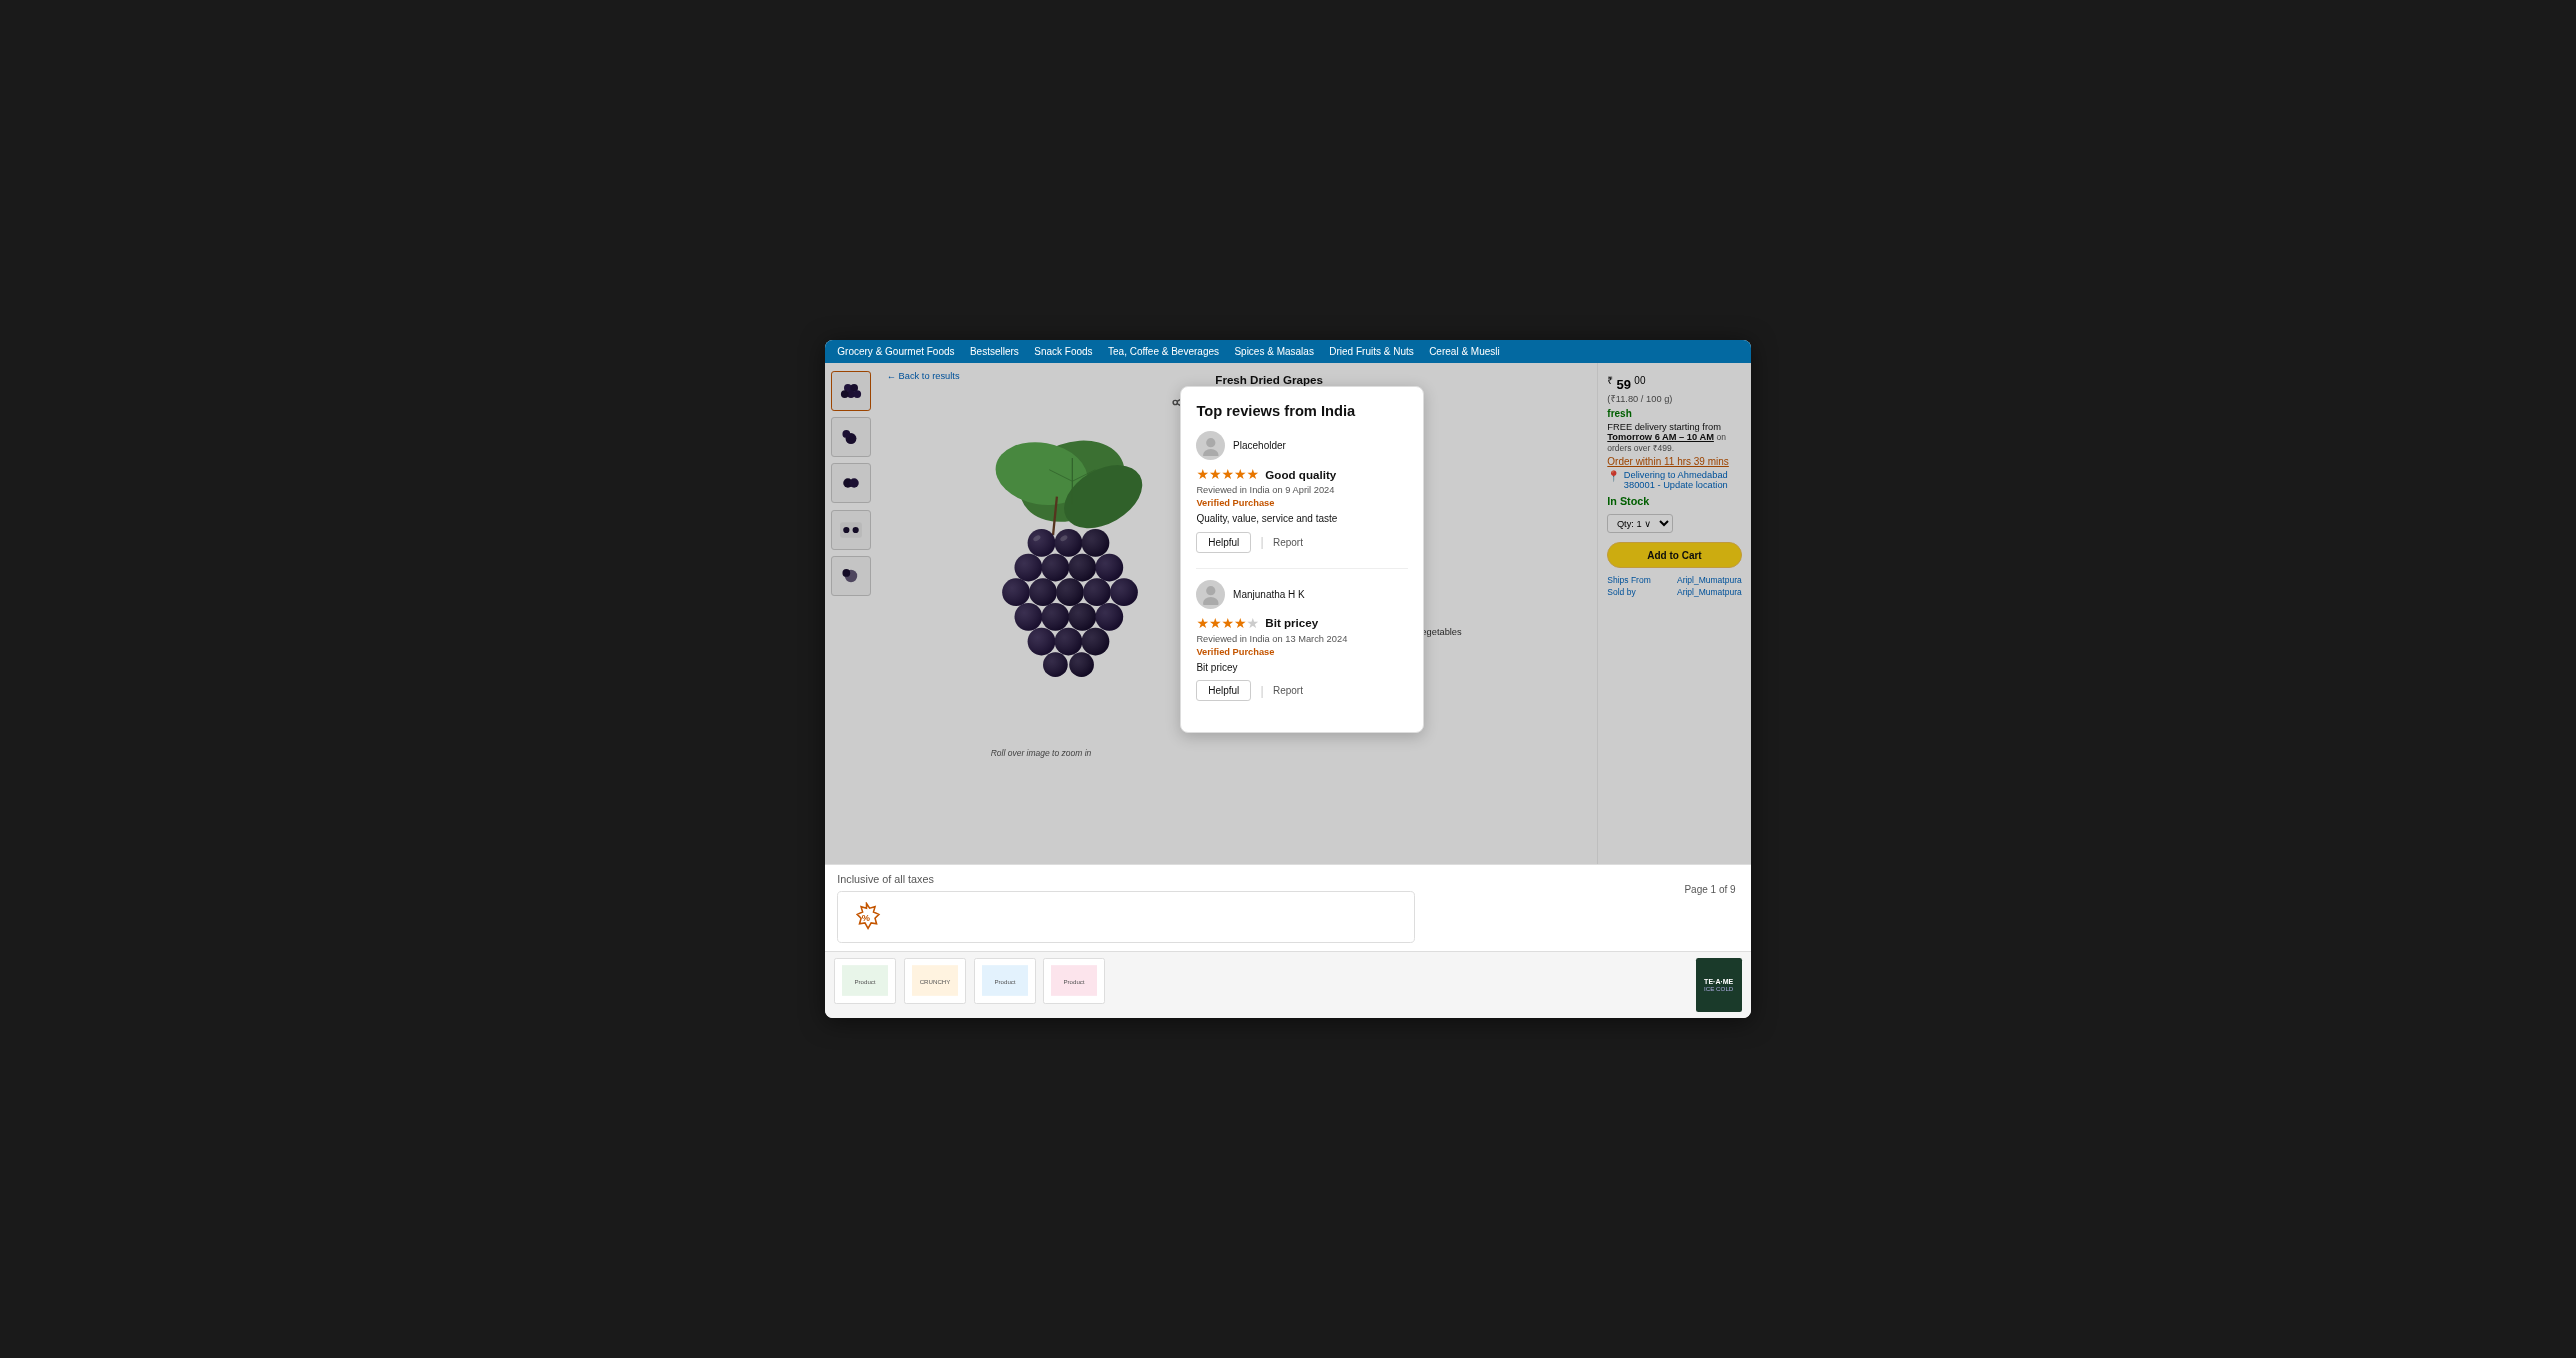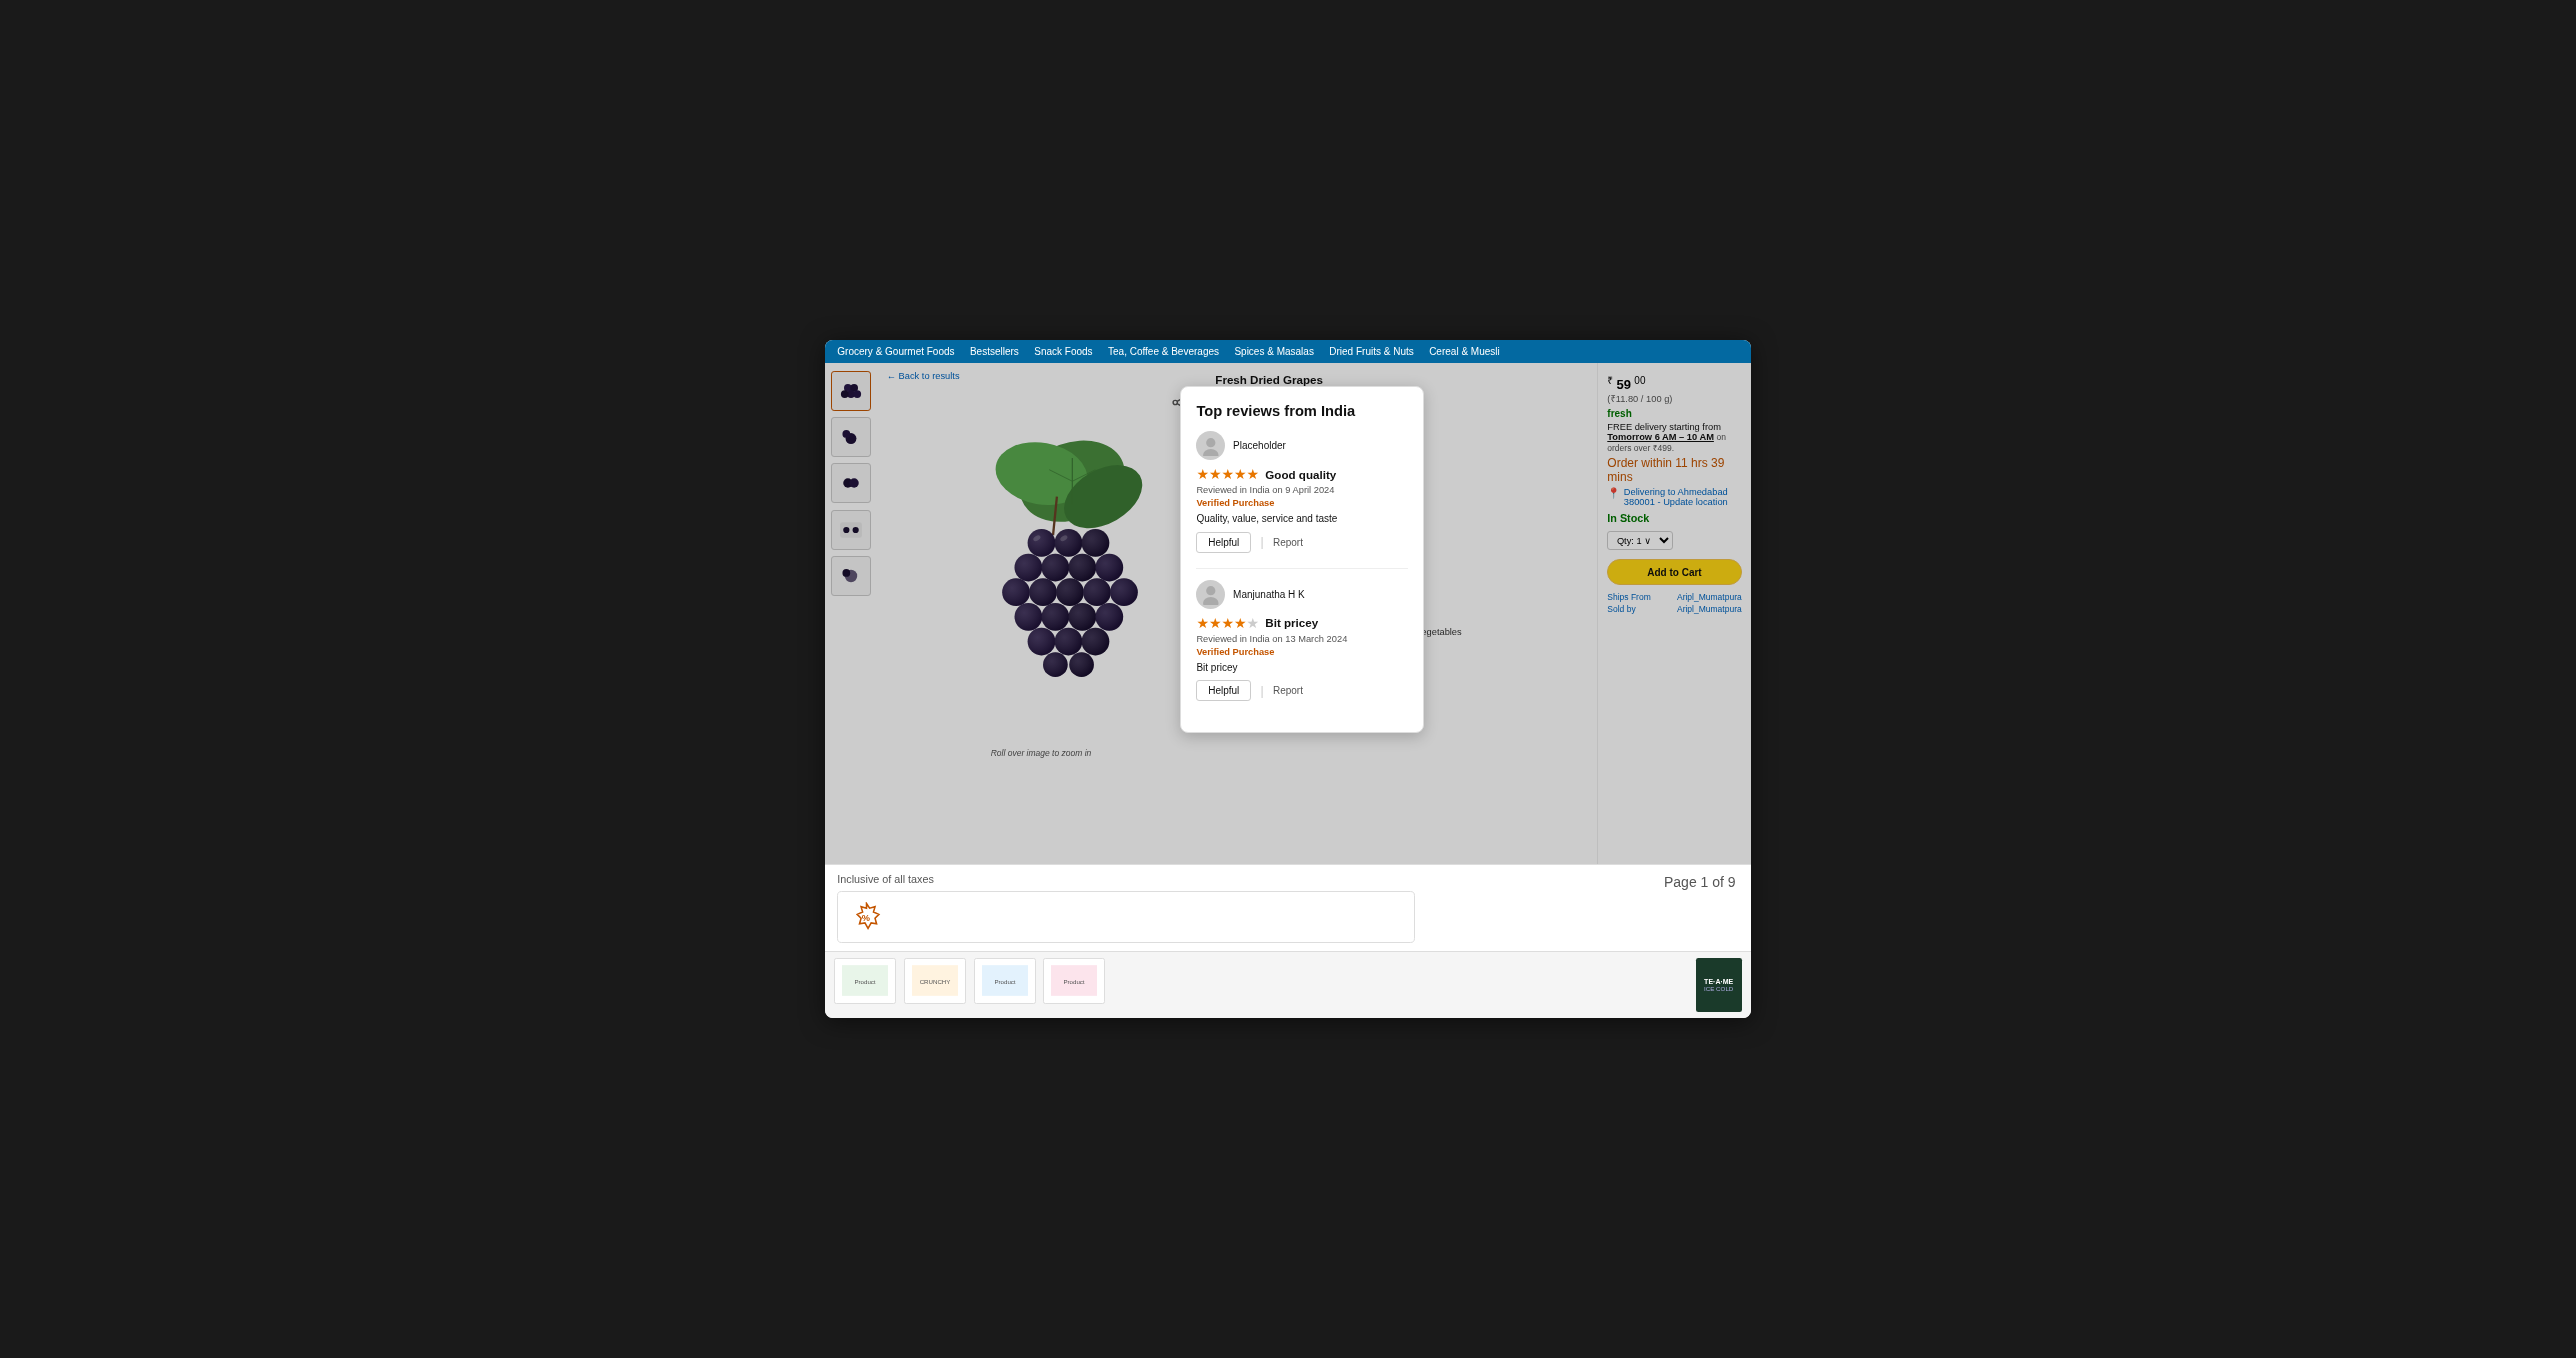--- a/index.html
+++ b/index.html
@@ -175,21 +175,21 @@
     .right-panel {
       flex: 0 0 154px;
       padding: 9.3px;
       border-left: 0.8px solid #eee;
     }
     .price-sub { font-size: 9.3px; color: #555; margin-bottom: 3.1px; }
     .fresh-badge { color: #007600; font-size: 10px; font-weight: bold; margin: 3.1px 0; }
     .delivery-info { font-size: 9.3px; color: #111; margin: 3.1px 0; }
     .delivery-time { font-weight: bold; text-decoration: underline; }
     .delivery-cond { color: #555; font-size: 8.5px; }
-    .order-within { color: #c45500; font-size: 12px; margin: 2.3px 0; }
+    .order-within { color: #c45500; font-size: 10px; margin: 2.3px 0; text-decoration: underline; }
     .location-row {
       display: flex;
       align-items: flex-start;
       gap: 3.1px;
       font-size: 9.3px;
       margin: 3.1px 0;
     }
     .location-icon { color: #c45500; font-size: 10.8px; }
     .location-text { color: #0066c0; cursor: pointer; }
     .in-stock-text { color: #007600; font-size: 10.8px; font-weight: bold; margin: 4.6px 0; }
@@ -329,22 +329,22 @@
       display: flex;
       align-items: center;
       justify-content: center;
     }
     .bank-offer-text { font-size: 10px; color: #333; line-height: 1.5; }
     .bank-offer-bold { color: #c45500; font-weight: bold; }
     .details-link { color: #0066c0; cursor: pointer; }
     .page-indicator {
       position: absolute;
       right: 15.4px;
-      top: 9px;
-      font-size: 14px;
+      top: 19px;
+      font-size: 10px;
       color: #555;
     }
 
     
     .bottom-strip {
       background: #f5f5f5;
       border-top: 0.8px solid #ddd;
       display: flex;
       gap: 7.7px;
       padding: 6.2px 9.3px;

